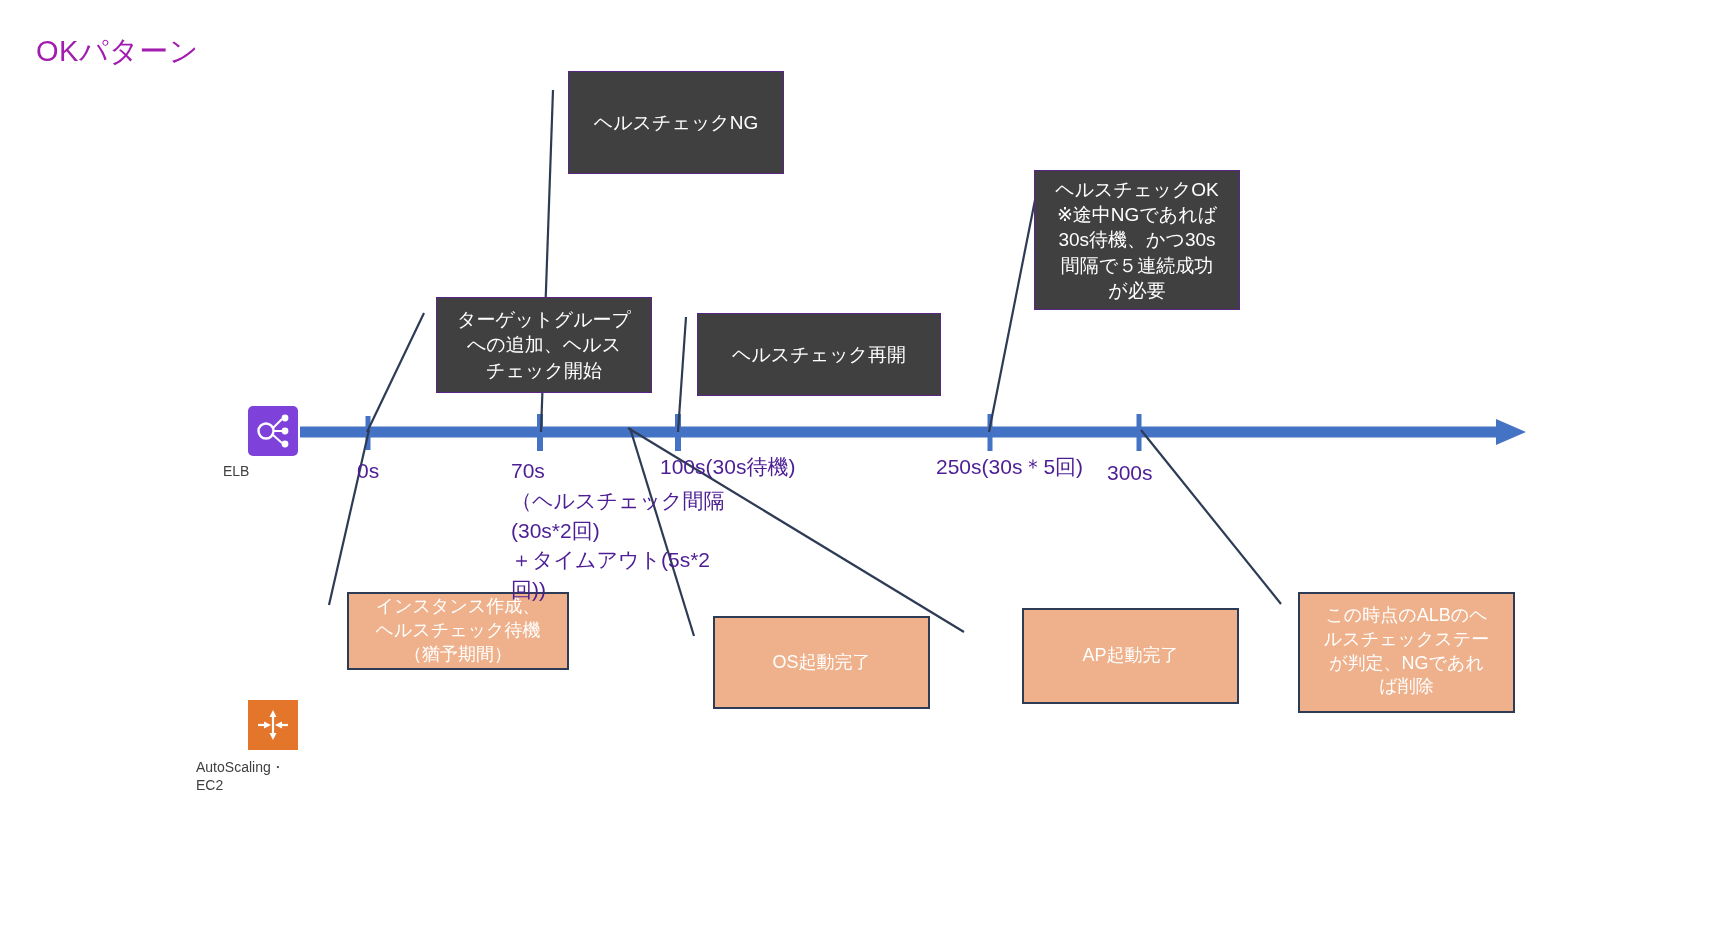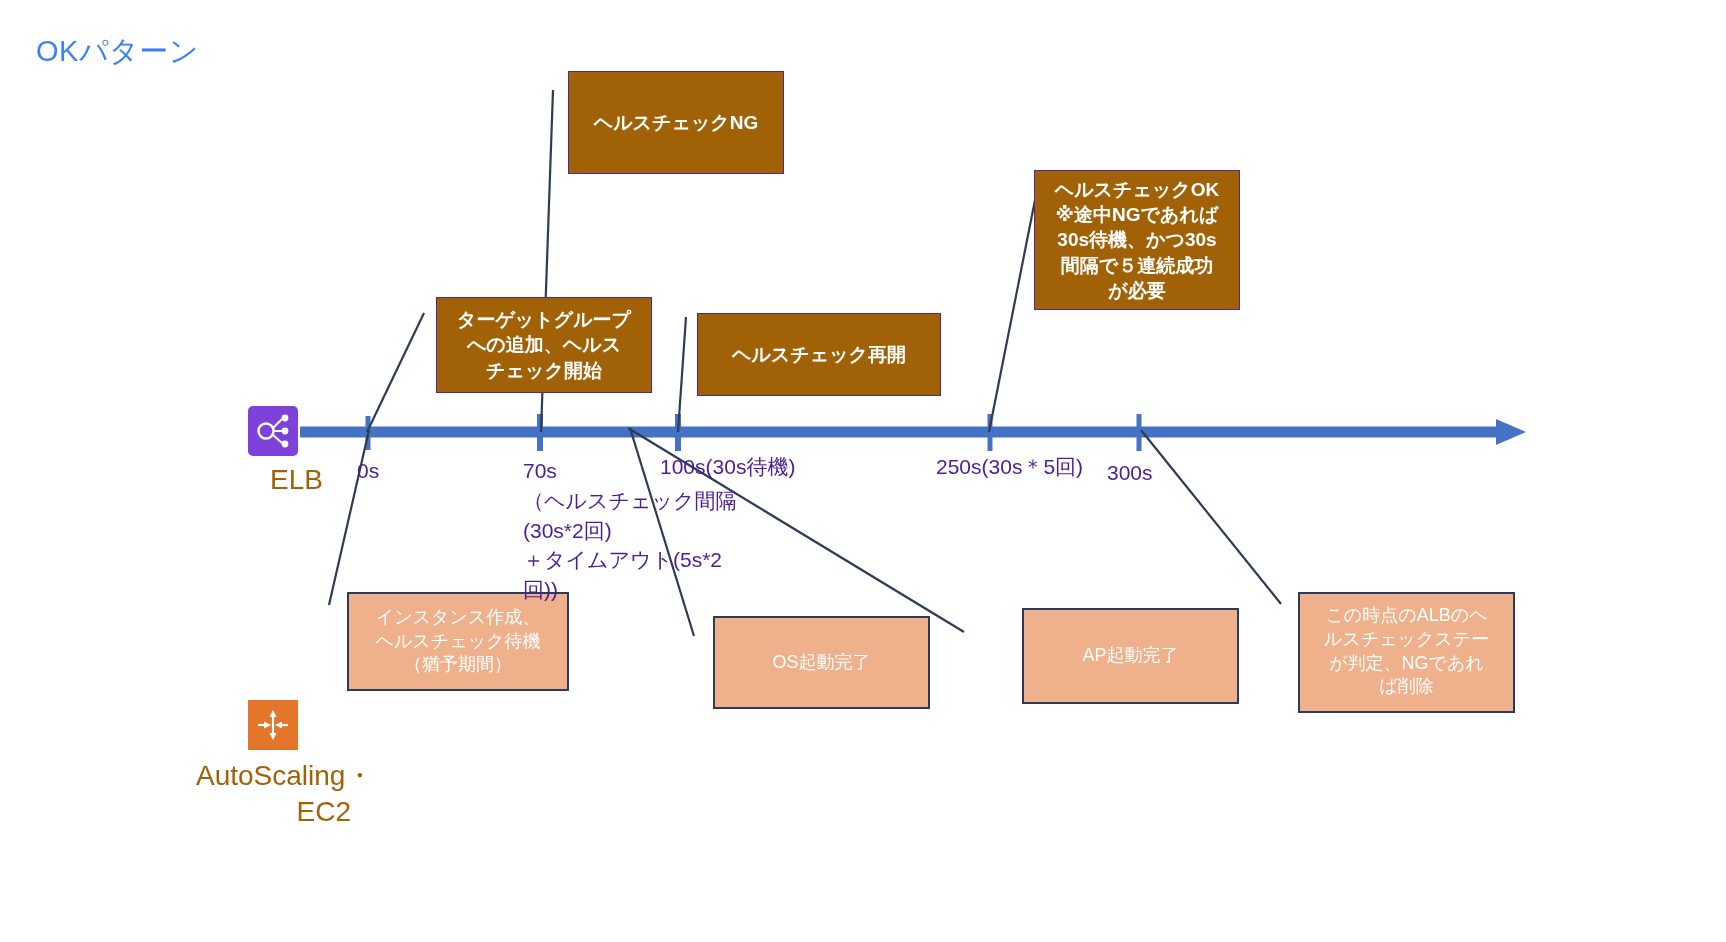--- a/index.html
+++ b/index.html
@@ -19,62 +19,61 @@
     left: 0; top: 0;
     width: 1726px;
     height: 942px;
   }
   .abs { position: absolute; }
 
   #title {
     left: 36px;
     top: 32px;
     font-size: 29px;
-    color: #3b82f6;
+    color: #a21caf;
     letter-spacing: 0.5px;
     white-space: nowrap;
   }
 
   
   .box {
     box-sizing: border-box;
     display: flex;
     align-items: center;
     justify-content: center;
     text-align: center;
     color: #ffffff;
     line-height: 1.32;
     padding: 4px 6px;
   }
   .box-purple {
-    background: #a16207;
+    background: #404040;
     border: 1px solid #5a2585;
     font-size: 19px;
-    font-weight: bold;
   }
   .box-orange {
     background: #eeb18c;
     border: 2px solid #2e3b55;
     font-size: 18px;
   }
   .box span { display: block; width: 100%; }
 
   
   .axis-label {
     color: #4c1d95;
     font-size: 21px;
     line-height: 1.42;
     white-space: pre-line;
   }
 
   
   .node-caption {
-    color: #a16207;
-    font-size: 28px;
-    text-align: right;
+    color: #404040;
+    font-size: 14px;
+    text-align: left;
     line-height: 1.3;
   }
 
   .squiggle {
     border-bottom: 2px wavy #d44;
     text-decoration: underline;
     text-decoration-color: #d44;
     text-decoration-style: wavy;
   }
 </style>
@@ -157,21 +156,21 @@
 </div>
 
 <div class="abs box box-purple" style="left:1034px; top:170px; width:206px; height:140px;">
   <span style="white-space: pre-line;">ヘルスチェックOK
 ※途中NGであれば
 30s待機、かつ30s
 間隔で５連続成功
 が必要</span>
 </div>
 
-<div class="abs box box-orange" style="left:347px; top:592px; width:222px; height:99px;">
+<div class="abs box box-orange" style="left:347px; top:592px; width:222px; height:78px;">
   <span style="white-space: pre-line;">インスタンス作成、
 ヘルスチェック待機
 （猶予期間）</span>
 </div>
 
 <div class="abs box box-orange" style="left:713px; top:616px; width:217px; height:93px;">
   <span>OS起動完了</span>
 </div>
 
 <div class="abs box box-orange" style="left:978px; top:608px; width:217px; height:96px;margin-left:44px;">
@@ -180,21 +179,21 @@
 
 <div class="abs box box-orange" style="left:1298px; top:592px; width:217px; height:121px; display:block; padding-top:10px;">
   <span>この時点のALBのヘ</span>
   <span>ルスチェックステー</span>
   <span>が判定、NGであれ</span>
   <span>ば削除</span>
 </div>
 
 <div class="abs axis-label" style="left:357px; top:456px;">0s</div>
 
-<div class="abs axis-label" style="left: 523px; top: 456px; width: 230px; white-space: pre-line;">70s
+<div class="abs axis-label" style="left: 511px; top: 456px; width: 230px; white-space: pre-line;">70s
 （ヘルスチェック間隔
 (30s*2回)
 ＋タイムアウト(5s*2
 回))</div>
 
 <div class="abs axis-label" style="left:660px; top:452px; white-space:nowrap;">100s(30s待機)</div>
 
 <div class="abs axis-label" style="left:936px; top:452px; white-space:nowrap;">250s(30s＊5回)</div>
 
 <div class="abs axis-label" style="left:1107px; top:458px; white-space:nowrap;">300s</div>

